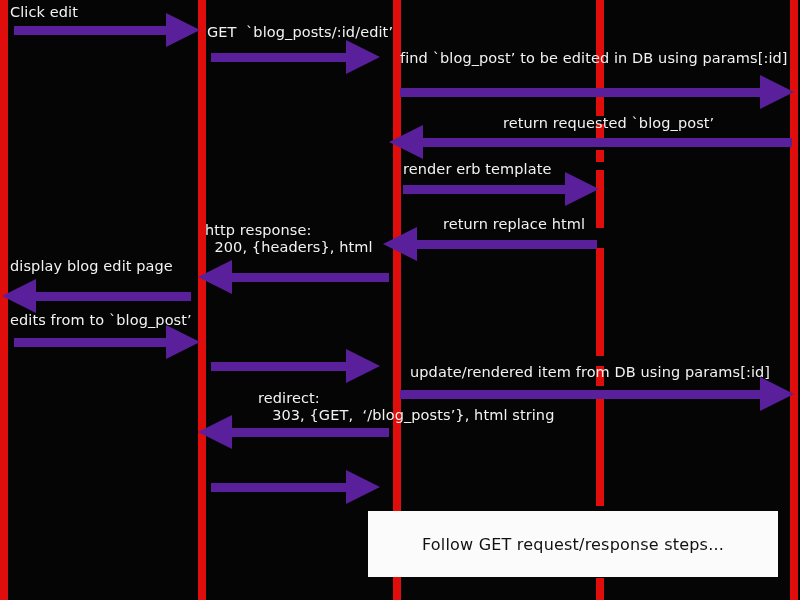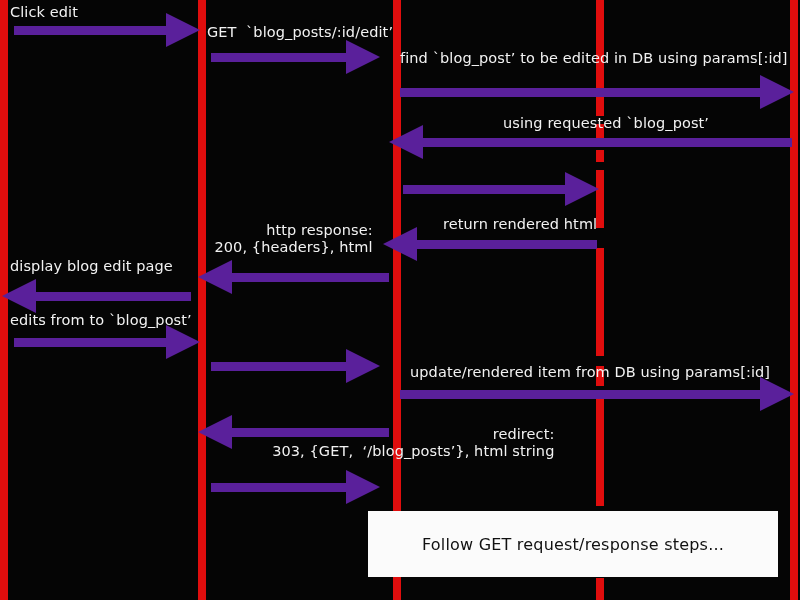--- a/index.html
+++ b/index.html
@@ -2,21 +2,21 @@
 <html><head>
 <meta charset="utf-8">
 <style>
   html,body{margin:0;padding:0;background:#000;}
   body{
     font-family:"DejaVu Sans","Liberation Sans",sans-serif;
     width:800px;height:600px;overflow:hidden;position:relative;
   }
   #diagram{
     position:absolute;left:0;top:0;width:800px;height:600px;
-    background:#050505;overflow:hidden;text-align:right;
+    background:#050505;overflow:hidden;
   }
   
   .lifeline{
     position:absolute;top:0;height:600px;width:8px;
     background:#e00d0d;
   }
   .lifeline.seg{background:transparent;}
   .lifeline.seg i{
     position:absolute;left:0;width:8px;background:#e00d0d;display:block;
   }
@@ -83,32 +83,33 @@
   <div class="msg right" style="left:0;top:88px;">
     <div class="shaft" style="left:400px;width:360px;"></div>
     <div class="head" style="left:760px;"></div>
   </div>
   <div class="lbl" style="left:400px;top:50px;">find `blog_post’ to be edited in DB using params[:id]</div>
 
   <div class="msg left" style="left:0;top:138px;">
     <div class="shaft" style="left:423px;width:369px;"></div>
     <div class="head" style="left:389px;"></div>
   </div>
-  <div class="lbl" style="left:503px;top:115px;">using requested `blog_post’</div>
+  <div class="lbl" style="left:503px;top:115px;">return requested `blog_post’</div>
 
   <div class="msg right" style="left:0;top:185px;">
     <div class="shaft" style="left:403px;width:162px;"></div>
     <div class="head" style="left:565px;"></div>
   </div>
+  <div class="lbl" style="left:403px;top:161px;">render erb template</div>
 
   <div class="msg left" style="left:0;top:240px;">
     <div class="shaft" style="left:417px;width:180px;"></div>
     <div class="head" style="left:383px;"></div>
   </div>
-  <div class="lbl" style="left:443px;top:216px;">return rendered html</div>
+  <div class="lbl" style="left:443px;top:216px;">return replace html</div>
 
   <div class="msg left" style="left:0;top:273px;">
     <div class="shaft" style="left:232px;width:157px;"></div>
     <div class="head" style="left:198px;"></div>
   </div>
   <div class="lbl" style="left:205px;top:222px;">http response:
   200, {headers}, html</div>
 
   <div class="msg left" style="left:0;top:292px;">
     <div class="shaft" style="left:36px;width:155px;"></div>
@@ -130,21 +131,21 @@
   <div class="msg right" style="left:0;top:390px;">
     <div class="shaft" style="left:400px;width:360px;"></div>
     <div class="head" style="left:760px;"></div>
   </div>
   <div class="lbl" style="left:410px;top:364px;">update/rendered item from DB using params[:id]</div>
 
   <div class="msg left" style="left:0;top:428px;">
     <div class="shaft" style="left:232px;width:157px;"></div>
     <div class="head" style="left:198px;"></div>
   </div>
-  <div class="lbl" style="left:258px;top:390px;margin-top:36px;">redirect:
+  <div class="lbl" style="left:258px;top:390px;">redirect:
    303, {GET,  ‘/blog_posts’}, html string</div>
 
   <div class="msg right" style="left:0;top:483px;">
     <div class="shaft" style="left:211px;width:135px;"></div>
     <div class="head" style="left:346px;"></div>
   </div>
 
   <div class="note" style="left:368px;top:511px;width:410px;height:66px;">
     <span>Follow GET request/response steps...</span>
   </div>

